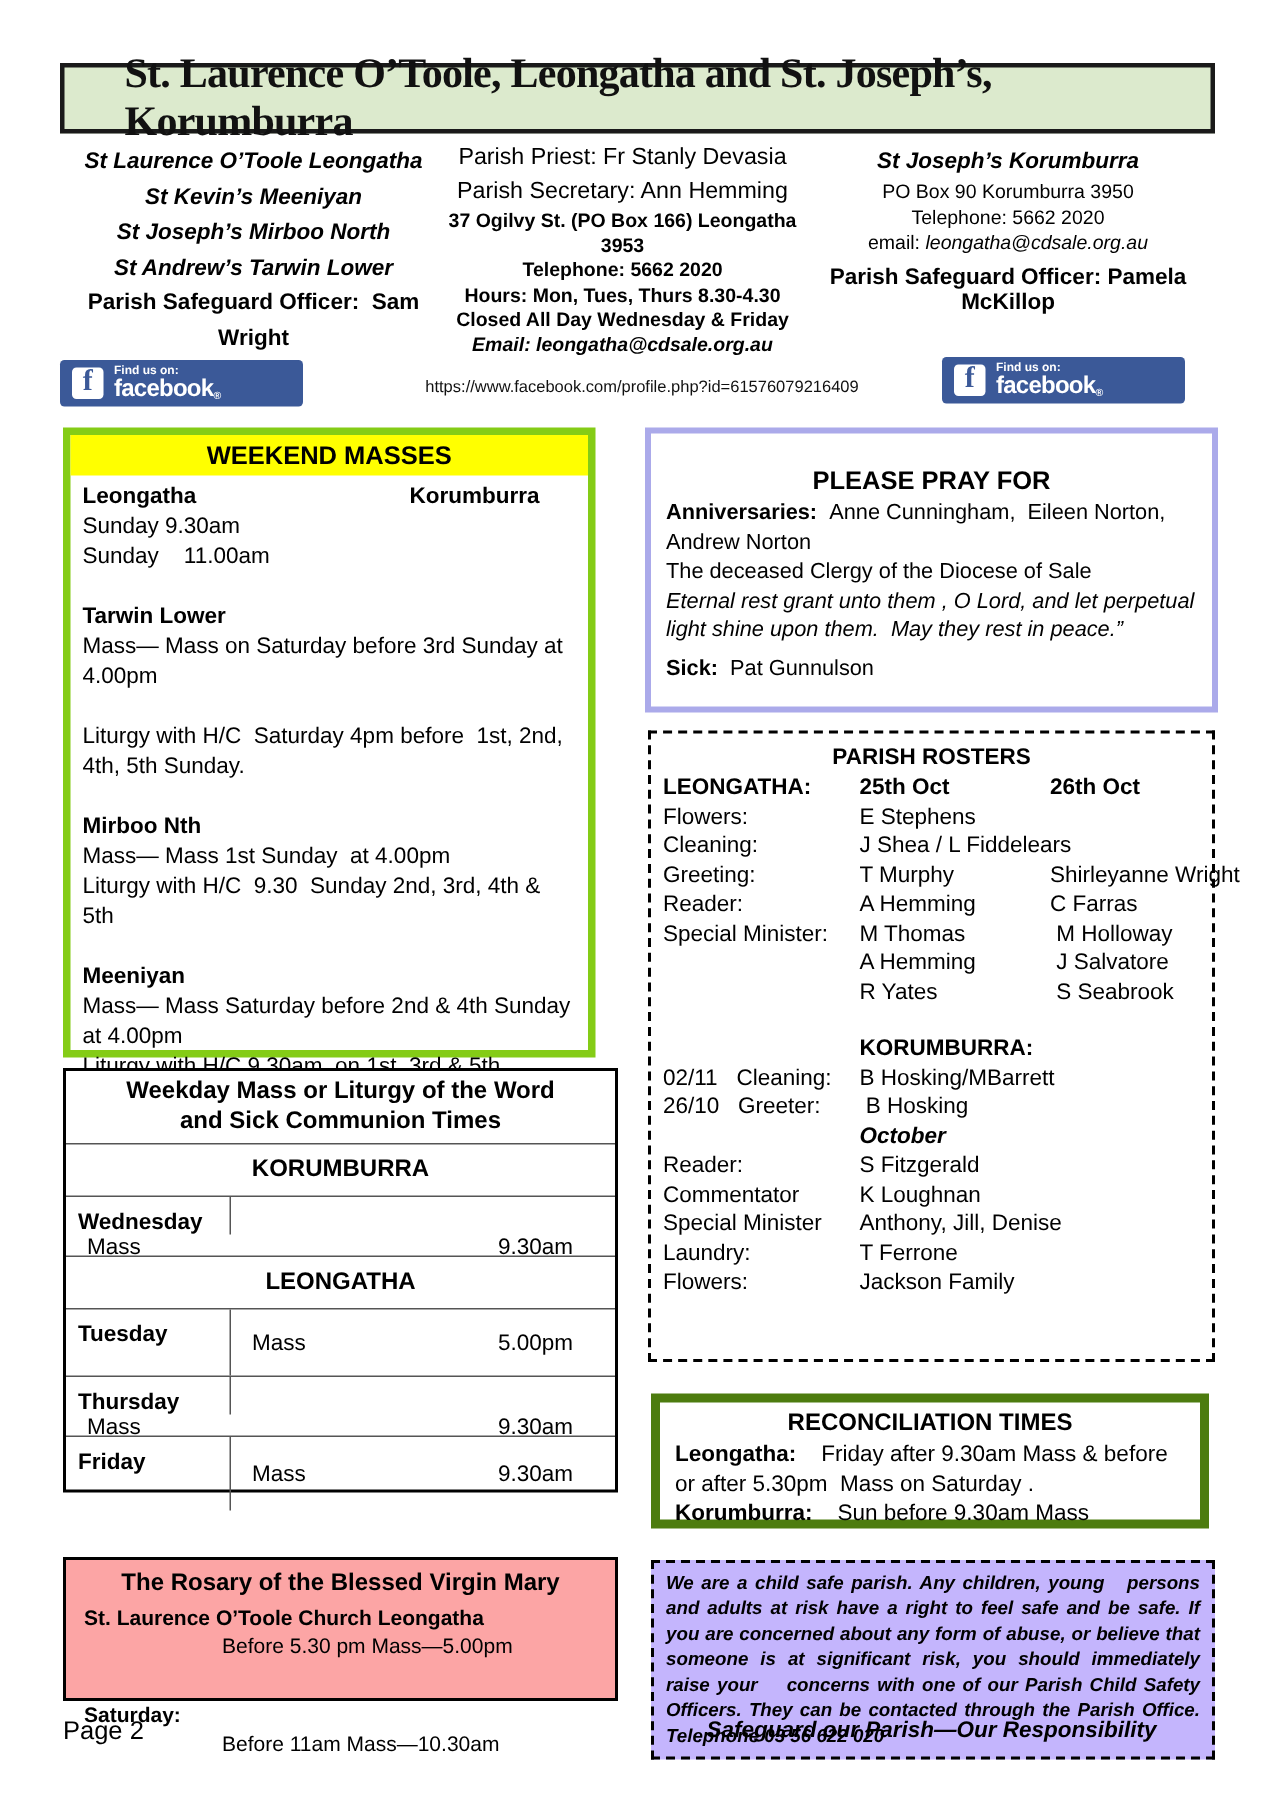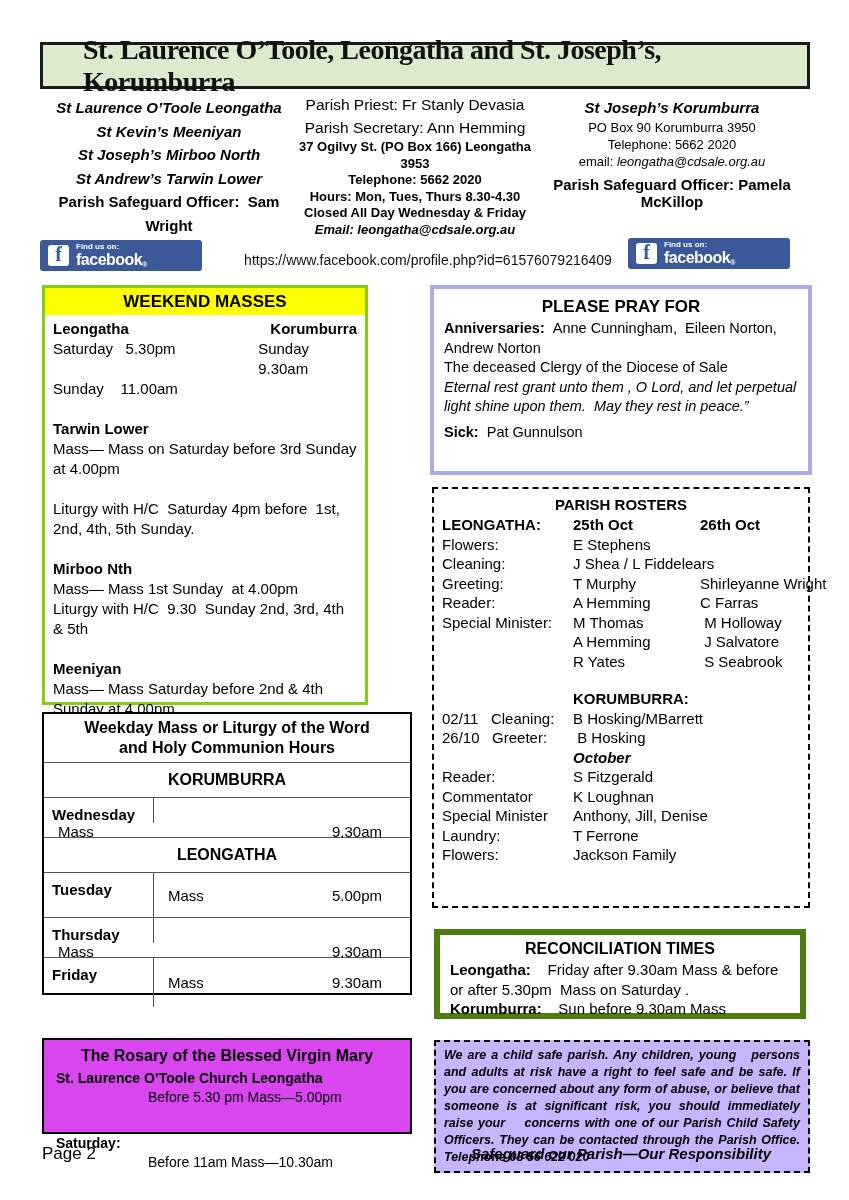--- a/index.html
+++ b/index.html
@@ -30,32 +30,32 @@
   .fb-badge { position: absolute; height: 31px; width: 162px; background: #3b5998; border-radius: 3px;
     display: flex; align-items: center; padding: 0 8px; gap: 7px; cursor: pointer; }
   .fb-left { left: 40px; top: 240px; }
   .fb-right { left: 628px; top: 238px; }
   .fb-f { background: #ffffff; color: #3b5998; width: 21px; height: 21px; border-radius: 3px;
     font-family: "Liberation Serif", serif; font-weight: bold; font-size: 20px; line-height: 19px; text-align: center; }
   .fb-text { display: flex; flex-direction: column; color: #fff; line-height: 1; }
   .fb-small { font-size: 8px; font-weight: bold; margin-bottom: 1px; }
   .fb-brand { font-size: 16px; font-weight: bold; letter-spacing: -0.5px; }
   .fb-reg { font-size: 7px; vertical-align: bottom; }
-  .fb-url { position: absolute; left: 213px; top: 252px; width: 430px; font-size: 14px; text-align: center; color: #111; }
-
-  
-  .weekend { position: absolute; left: 42px; top: 285px; width: 326px; height: 420px; border: 3px solid #84cc16; background: #fff; }
+  .fb-url { position: absolute; left: 213px; top: 252px; width: 430px; font-size: 11px; text-align: center; color: #111; }
+
+  
+  .weekend { position: absolute; left: 42px; top: 285px; width: 355px; height: 420px; border: 5px solid #84cc16; background: #fff; }
   .yellow-bar { background: #ffff00; text-align: center; font-weight: bold; font-size: 17px; padding: 4px 0 3px; }
   .wm-body { padding: 4px 8px; font-size: 15px; line-height: 20px; }
   .wm-row { display: flex; }
   .wm-row .l { width: 218px; }
   .wm-gap { height: 20px; }
 
   
-  .pray { position: absolute; left: 430px; top: 285px; width: 382px; height: 190px; border: 4px solid #abaaea; background: #fff; padding: 8px 10px; }
+  .pray { position: absolute; left: 430px; top: 285px; width: 382px; height: 190px; border: 4px solid #abaaea; background: #fff; padding: 22px 10px; }
   .pray-title { text-align: center; font-weight: bold; font-size: 17px; margin-bottom: 2px; }
   .pray .t { font-size: 14.5px; line-height: 19.5px; }
   .pray .sick-line { margin-top: 6px; }
 
   
   .rosters { position: absolute; left: 432px; top: 487px; width: 378px; height: 421px; border: 2px dashed #000; padding: 6px 8px; background: #fff; }
   .rosters-title { text-align: center; font-weight: bold; font-size: 15px; line-height: 20px; }
   .r-row { display: grid; grid-template-columns: 131px 127px 1fr; font-size: 15px; line-height: 19.5px; white-space: pre; }
   .r-gap { height: 18px; }
 
@@ -69,21 +69,21 @@
   .wt-day { width: 110px; border-right: 1px solid #555; font-weight: bold; font-size: 15px; padding: 8px 0 0 8px; }
   .wt-cell { flex: 1; display: flex; justify-content: space-between; align-items: center; font-size: 15px; padding: 0 28px 0 14px; }
   .wt-h40 { height: 40px; flex-direction: column; } .wt-h44 { height: 45px; } .wt-h48 { height: 50px; }
 
   
   .recon { position: absolute; left: 434px; top: 929px; width: 372px; height: 90px; border: 6px solid #4d7c0f; background: #fff; padding: 3px 10px; }
   .recon-title { text-align: center; font-weight: bold; font-size: 16px; line-height: 22px; }
   .recon .t { font-size: 15px; line-height: 19.5px; }
 
   
-  .rosary { position: absolute; left: 42px; top: 1038px; width: 370px; height: 96px; border: 2px solid #000; background: #d946ef; padding: 4px 12px; }
+  .rosary { position: absolute; left: 42px; top: 1038px; width: 370px; height: 96px; border: 2px solid #000; background: #fca5a5; padding: 4px 12px; }
   .rosary-title { text-align: center; font-weight: bold; font-size: 16px; line-height: 24px; }
   .rosary .church { font-weight: bold; font-size: 14px; line-height: 20px; }
   .rosary .row { display: flex; font-size: 14px; line-height: 19px; }
   .rosary .lbl { width: 92px; font-weight: bold; margin-top: 46px; }
 
   
   .childsafe { position: absolute; left: 434px; top: 1040px; width: 376px; border: 2px dashed #000; background: #c4b5fd;
     padding: 5px 8px; font-size: 12.5px; font-weight: bold; font-style: italic; line-height: 17px; text-align: justify; }
 
   
@@ -142,21 +142,20 @@
   </div>
 
   <div class="weekend">
     <div class="yellow-bar">WEEKEND MASSES</div>
     <div class="wm-body">
       <div class="wm-row">
           <span class="l b">Leongatha</span>
           <span class="b">Korumburra</span>
         </div>
       <div class="wm-row">
-          <span class="l pre">Saturday   5.30pm</span>
           <span>Sunday 9.30am</span>
         </div>
       <div class="wm-row">
           <span class="l pre">Sunday    11.00am</span>
         </div>
       <div class="wm-gap"></div>
       <div class="b">Tarwin Lower</div>
       <div class="pre">Mass— Mass on Saturday before 3rd Sunday at 4.00pm</div>
       <div class="wm-gap"></div>
       <div class="pre">Liturgy with H/C  Saturday 4pm before  1st, 2nd, 4th, 5th Sunday.</div>
@@ -198,21 +197,21 @@
     <div class="r-row"><span>26/10   Greeter:</span><span> B Hosking</span><span></span></div>
     <div class="r-row"><span></span><span class="b i">October</span><span></span></div>
     <div class="r-row"><span>Reader:</span><span>S Fitzgerald</span><span></span></div>
     <div class="r-row"><span>Commentator</span><span>K Loughnan</span><span></span></div>
     <div class="r-row"><span>Special Minister</span><span>Anthony, Jill, Denise</span><span></span></div>
     <div class="r-row"><span>Laundry:</span><span>T Ferrone</span><span></span></div>
     <div class="r-row"><span>Flowers:</span><span>Jackson Family</span><span></span></div>
   </div>
 
   <div class="weekday">
-    <div class="wt-title">Weekday Mass or Liturgy of the Word and Holy Communion Hours</div>
+    <div class="wt-title">Weekday Mass or Liturgy of the Word and Sick Communion Times</div>
     <div class="wt-place">KORUMBURRA</div>
     <div class="wt-row wt-h40">
       <div class="wt-day">Wednesday</div>
       <div class="wt-cell">
           <span>Mass</span>
           <span>9.30am</span>
         </div>
     </div>
     <div class="wt-place">LEONGATHA</div>
     <div class="wt-row wt-h44">

